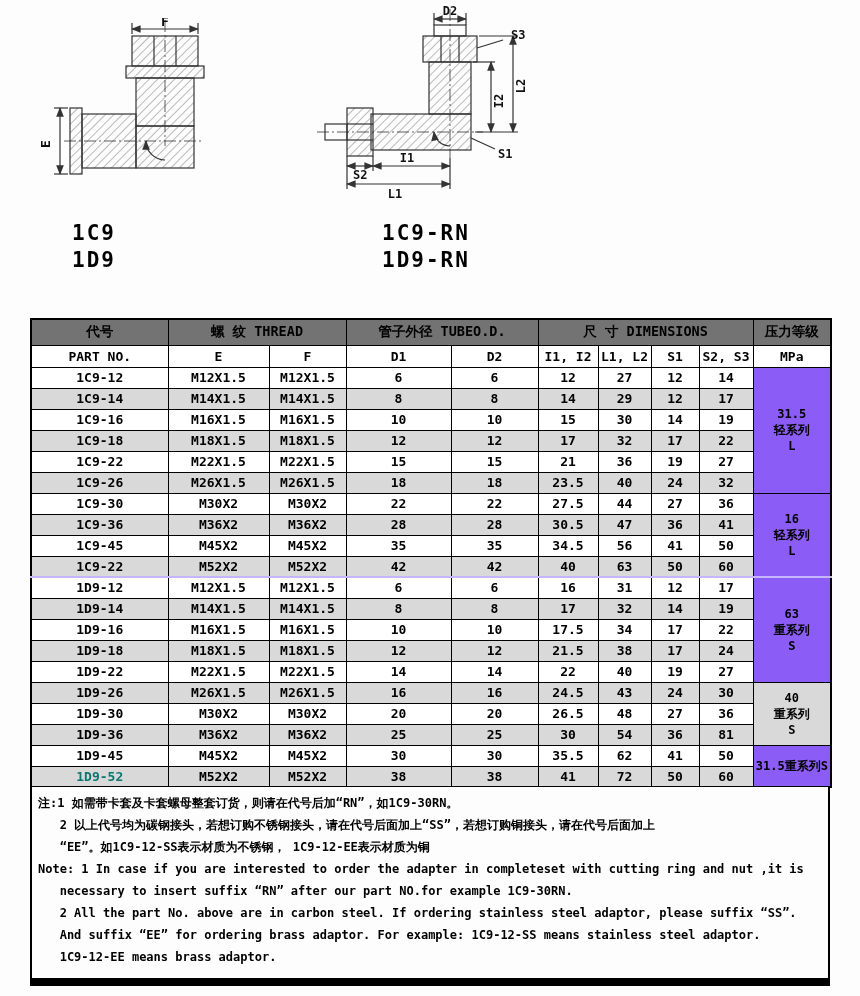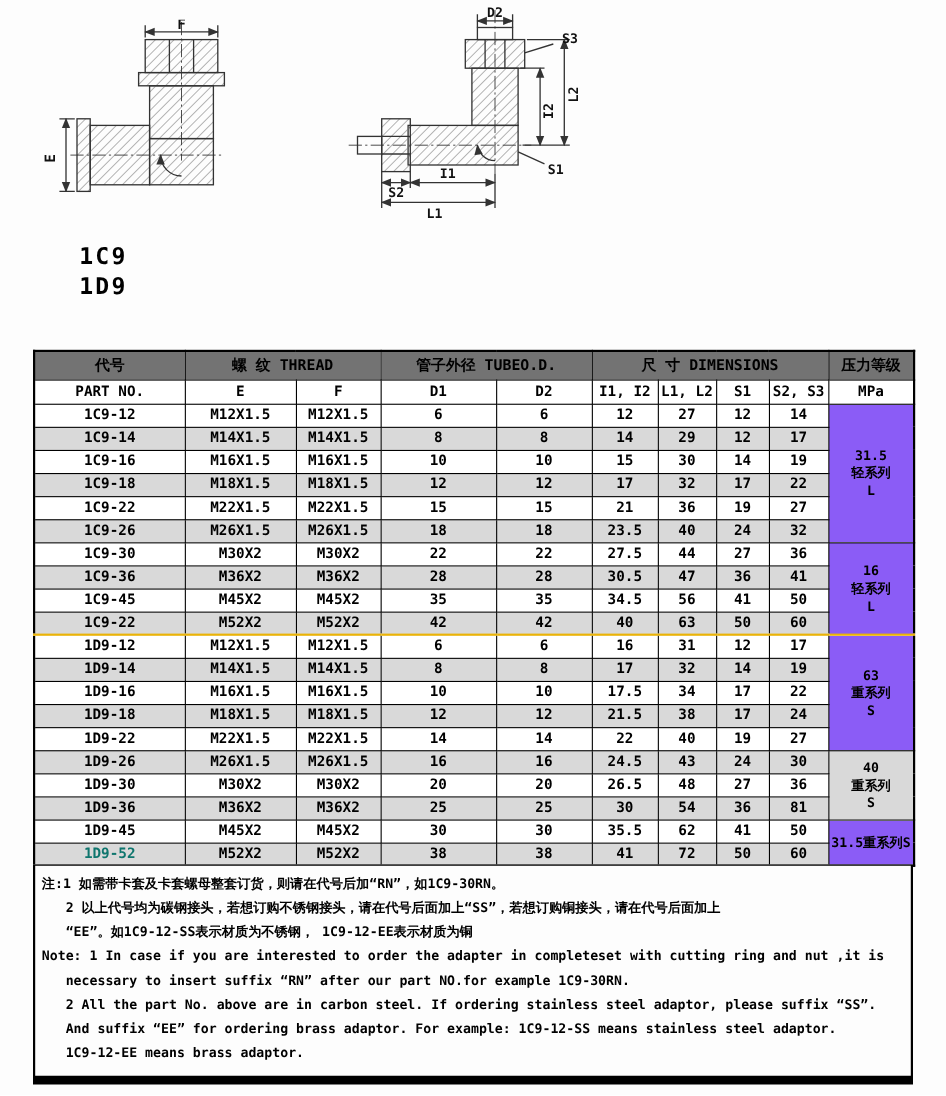--- a/index.html
+++ b/index.html
@@ -28,21 +28,21 @@
     position:absolute; left:30px; top:318px; width:800px;
     border-collapse:collapse; table-layout:fixed;
     font-size:13px; font-weight:700; text-align:center;
     border:2px solid #000;
   }
   .spec-table th, .spec-table td { border:1px solid #000; padding:0 2px; overflow:hidden; white-space:nowrap; }
   .spec-table thead .head1 th { background:#737373; height:26px; font-size:13.5px; }
   .spec-table thead .head2 th { background:#ffffff; height:22px; }
   .spec-table tbody td { height:21px; background:#ffffff; }
   .spec-table tbody tr.stripe td { background:#d9d9d9; }
-  .spec-table tbody tr.series-break td { border-top:2px solid #eab308; }
+  .spec-table tbody tr.series-break td { border-top:2px solid #c4b5fd; }
   .spec-table tbody td.pressure-cell { background:#8b5cf6; font-size:12px; line-height:16px; vertical-align:middle; }
   .spec-table tbody td.faded { color:#0f766e; }
 
   
   .notes {
     position:absolute; left:30px; top:786px; width:800px; height:200px;
     border:2px solid #000; border-top:1px solid #000; border-bottom:8px solid #000;
     padding:5px 6px; background:#fdfdfd;
     font-size:12px; font-weight:700; line-height:22px; white-space:pre; overflow:hidden;
   }
@@ -158,20 +158,24 @@
       <text x="203" y="152" font-size="12" fill="#111">S1</text>
       <text x="112" y="156" font-size="12" fill="#111" text-anchor="middle">I1</text>
       <text x="100" y="192" font-size="12" fill="#111" text-anchor="middle">L1</text>
       <text x="58" y="173" font-size="12" fill="#111">S2</text>
     </svg>
   </div>
 
   <div class="caption-block cap1">
     <div class="caption">1C9</div>
     <div class="caption">1D9</div>
+  </div>
+  <div class="caption-block cap2">
+    <div class="caption">1C9-RN</div>
+    <div class="caption">1D9-RN</div>
   </div>
 
 
   <table class="spec-table">
     <colgroup>
       <col style="width:137px">
         <col style="width:101px">
         <col style="width:77px">
       <col style="width:105px">
         <col style="width:87px">

